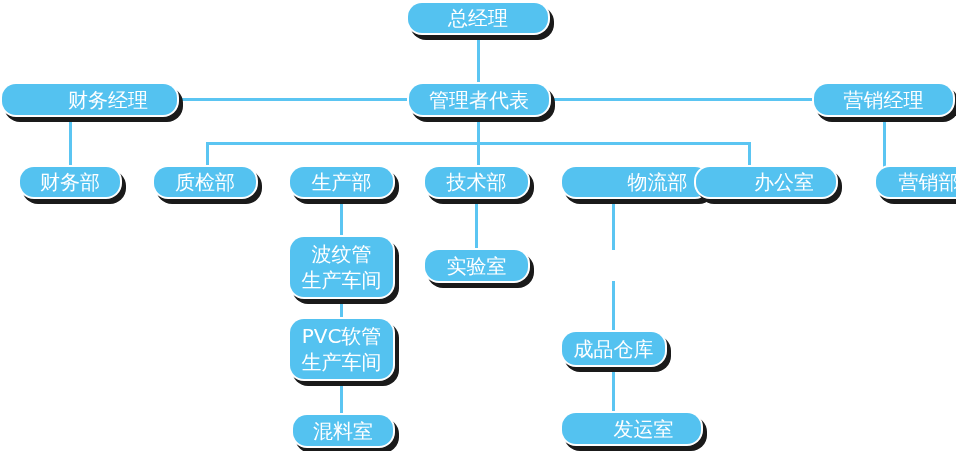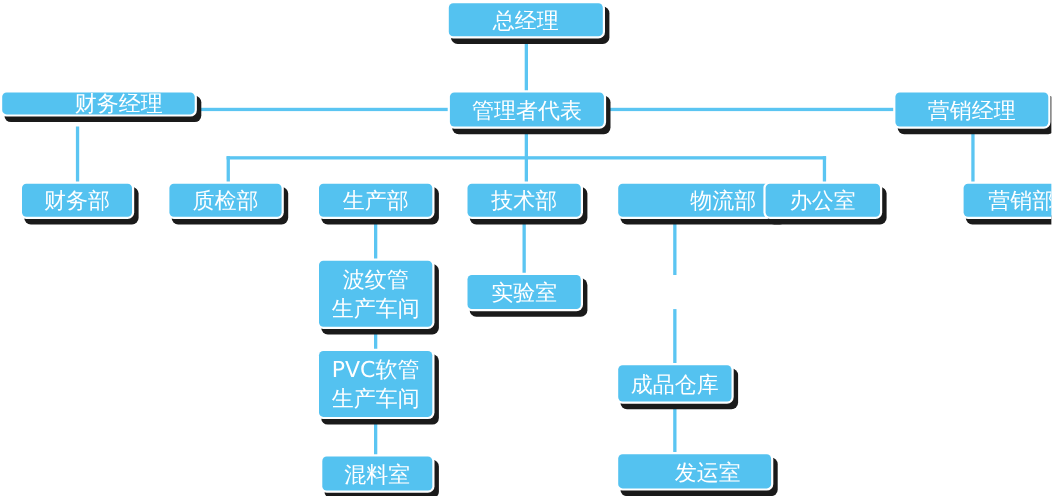--- a/index.html
+++ b/index.html
@@ -13,21 +13,21 @@
   .node{
     position:absolute;
     z-index:2;
     display:flex;
     flex-direction:column;
     align-items:center;
     justify-content:center;
     text-align:center;
     background:var(--node-fill,#54C2F0);
     color:var(--node-text,#ffffff);
-    border-radius:4px;
+    border-radius:14px;
     font-size:20px;
     line-height:26px;
     box-shadow:0 0 0 2px #ffffff, 4px 5px 0 2px var(--node-shadow,#1a1a1a);
     user-select:none;
   }
   .connector{
     position:absolute;
     z-index:1;
     background:var(--connector,#5BC5F2);
   }
@@ -51,37 +51,37 @@
   <div class="connector v" style="left:340px;top:197px;height:40px;"></div>
   <div class="connector v" style="left:340px;top:297px;height:22px;"></div>
   <div class="connector v" style="left:340px;top:379px;height:36px;"></div>
   <div class="connector v" style="left:475px;top:197px;height:53px;"></div>
   <div class="connector v" style="left:612px;top:197px;height:53px;"></div>
   <div class="connector v" style="left:612px;top:281px;height:51px;"></div>
   <div class="connector v" style="left:612px;top:365px;height:50px;"></div>
 
   <div class="node" style="left:408px;top:3px;width:140px;height:30px;">总经理</div>
 
-  <div class="node" style="left:2px;top:84px;width:138px;height:20px;padding-left:37px;">财务经理</div>
+  <div class="node" style="left:2px;top:84px;width:138px;height:31px;padding-left:37px;">财务经理</div>
 
   <div class="node" style="left:409px;top:84px;width:140px;height:31px;">管理者代表</div>
 
   <div class="node" style="left:814px;top:84px;width:139px;height:31px;">营销经理</div>
 
   <div class="node" style="left:20px;top:167px;width:100px;height:30px;">财务部</div>
 
   <div class="node" style="left:154px;top:167px;width:102px;height:30px;">质检部</div>
 
   <div class="node" style="left:290px;top:167px;width:103px;height:30px;">生产部</div>
 
   <div class="node" style="left:425px;top:167px;width:103px;height:30px;">技术部</div>
 
   <div class="node" style="left:562px;top:167px;width:103px;height:30px;padding-left:44px;">物流部</div>
 
-  <div class="node" style="left:696px;top:167px;width:104px;height:30px;">办公室</div>
+  <div class="node" style="left:696px;top:167px;width:104px;height:30px;padding-left:36px;">办公室</div>
 
   <div class="node" style="left:833px;top:167px;width:105px;height:30px;margin-left:43px;">营销部</div>
 
   <div class="node" style="left:290px;top:237px;width:103px;height:60px;">
     <span>波纹管</span>
     <span>生产车间</span>
   </div>
 
   <div class="node" style="left:425px;top:250px;width:103px;height:31px;">实验室</div>
 

